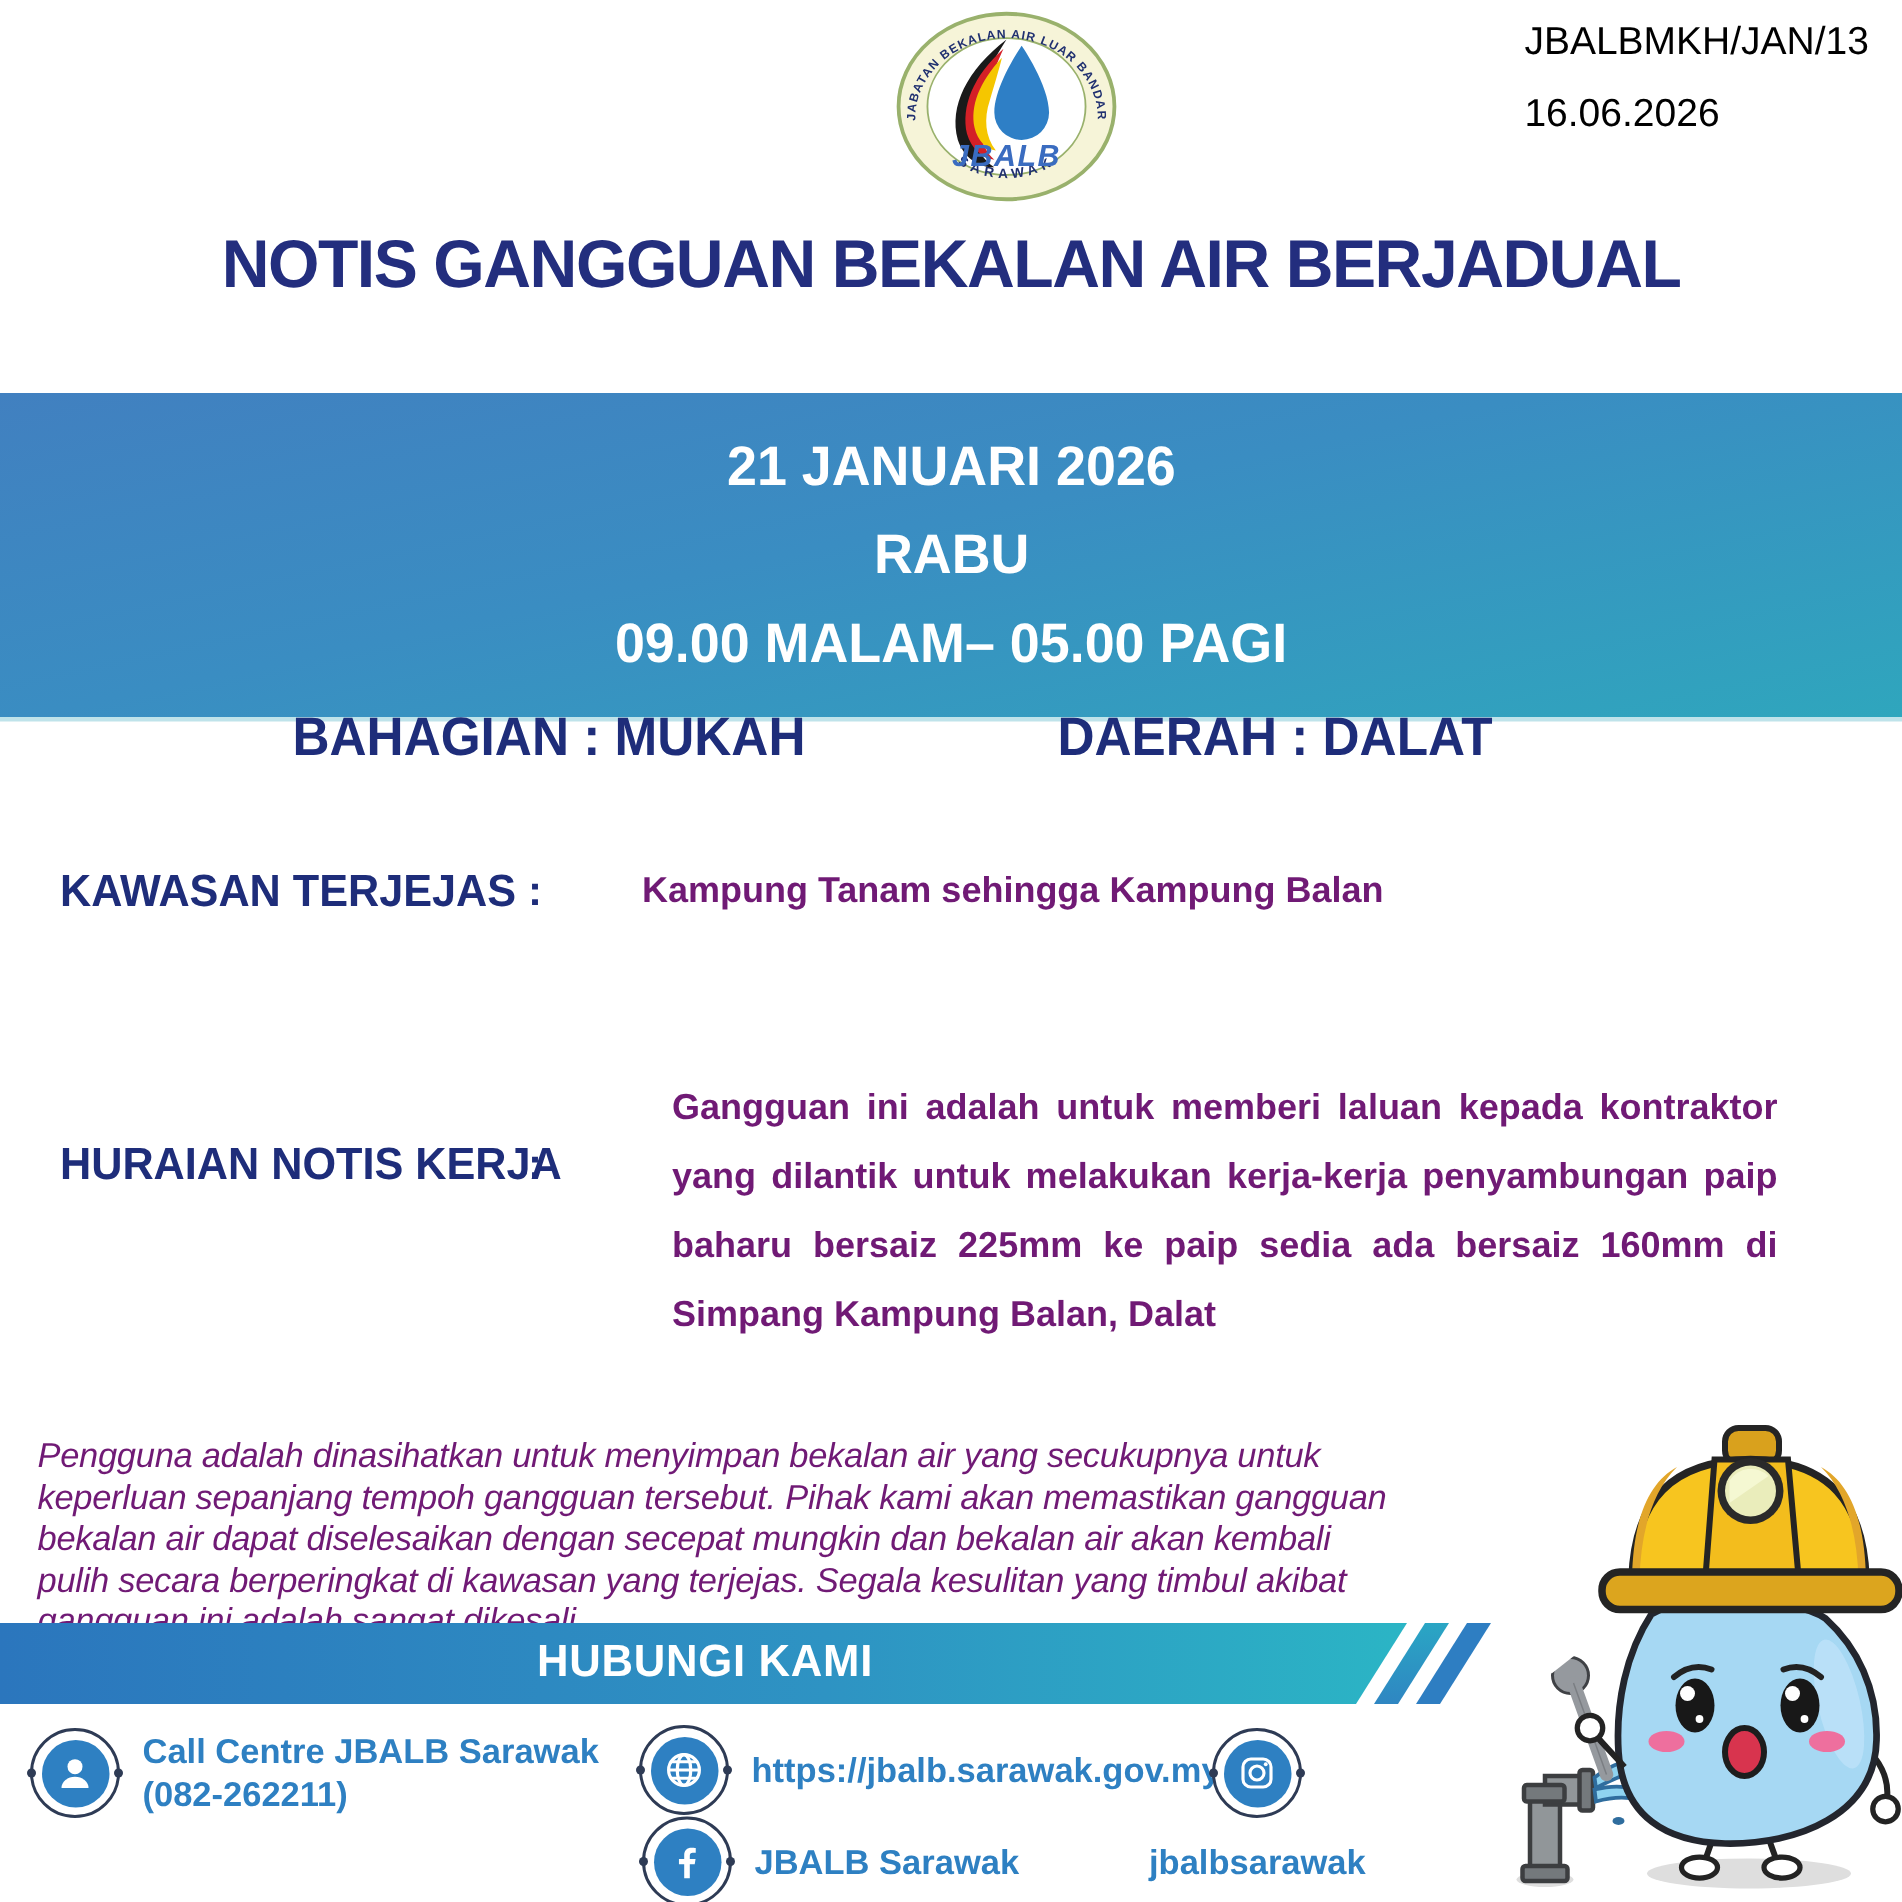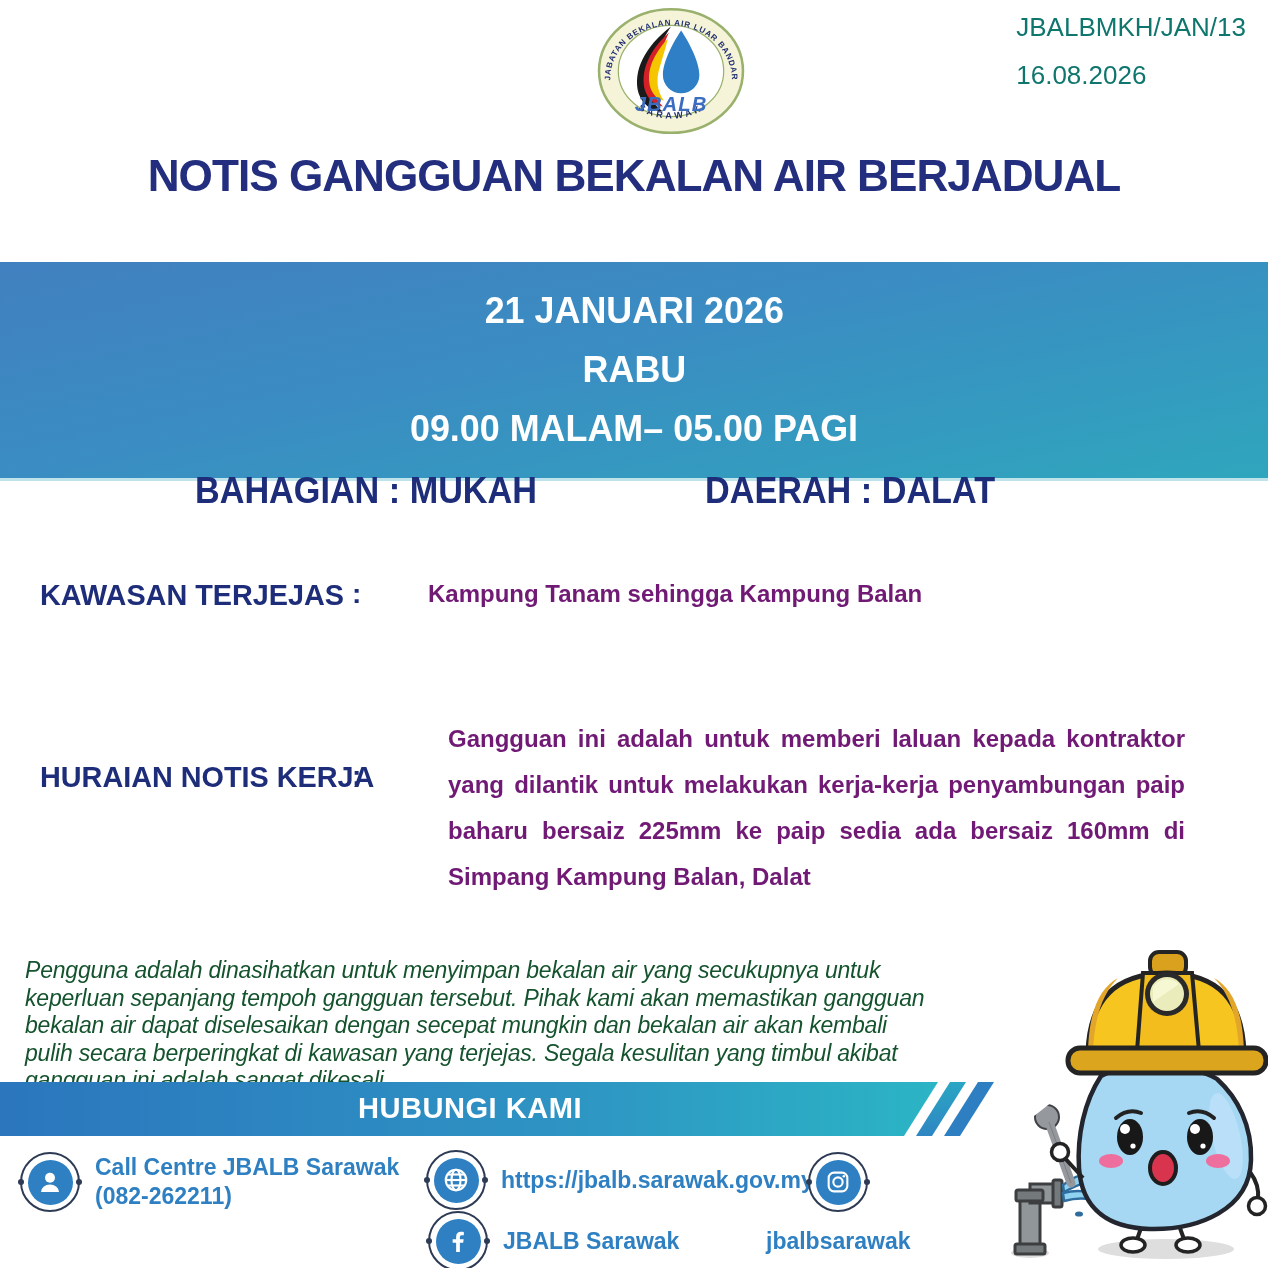--- a/index.html
+++ b/index.html
@@ -1,21 +1,21 @@
 <!DOCTYPE html>
 <html><head>
 <meta charset="utf-8">
 <style>
   html,body{margin:0;padding:0;}
   body{font-family:"Liberation Sans",sans-serif;background:#ffffff;}
   .page{position:relative;width:1268px;height:1268px;background:#ffffff;overflow:hidden;}
 
   
   .logo{position:absolute;left:596px;top:6px;width:150px;height:130px;}
-  .refblock{position:absolute;right:22px;top:12px;text-align:left;color:#0f766e;
+  .refblock{position:absolute;right:22px;top:12px;text-align:left;color:#000000;
             font-size:26px;line-height:30px;}
   .refblock .ref-date{margin-top:18px;}
 
   
   .title{position:absolute;left:0;top:150px;width:100%;text-align:center;
          color:#232e7e;font-size:45px;font-weight:700;letter-spacing:-1px;
          transform:scaleX(0.98);}
 
   
   .banner{position:absolute;left:0;top:222px;width:100%;height:216px;
@@ -35,21 +35,21 @@
   .d-label{position:absolute;left:40px;color:#1e2d7a;font-size:30px;font-weight:700;
            transform:scaleX(0.96);transform-origin:left;white-space:nowrap;}
   .d-colon{position:absolute;left:352px;color:#1e2d7a;font-size:28px;font-weight:700;}
   .d-value{position:absolute;left:428px;color:#701a75;font-size:24px;font-weight:700;}
   .kaw-label{top:578px;} .kaw-colon{top:578px;} .kaw-value{top:580px;}
   .hur-label{top:760px;} .hur-colon{top:760px;}
   .hur-value{top:716px;width:737px;text-align:justify;line-height:46px;margin-left:20px;}
 
   
   .advisory{position:absolute;left:25px;top:957px;width:908px;
-            color:#14532d;font-size:23px;font-style:italic;line-height:27.5px;
+            color:#701a75;font-size:23px;font-style:italic;line-height:27.5px;
             letter-spacing:-0.2px;}
 
   
   .bar-wrap{position:absolute;left:0;top:1082px;width:1000px;height:54px;}
   .bar-main{position:absolute;left:0;top:0;width:1000px;height:54px;
             background:linear-gradient(90deg,#2b76bd 0%,#2e93c3 55%,#2bb5c5 94%);
             clip-path:polygon(0 0,938px 0,904px 54px,0 54px);}
   .bar-stripe1{position:absolute;left:0;top:0;width:1000px;height:54px;
             background:linear-gradient(180deg,#2aa6c4,#2f86c2);
             clip-path:polygon(950px 0,966px 0,932px 54px,916px 54px);}
@@ -98,21 +98,21 @@
     <path d="M74,20 C48,40 36,64 42,86 C46,98 56,104 66,104 C52,94 48,76 54,60 C59,45 67,31 74,20 Z" fill="#1a1a1a"></path>
     <path d="M72,26 C52,44 44,64 48,82 C51,92 58,98 66,99 C56,90 54,74 59,60 C63,47 68,35 72,26 Z" fill="#d42027"></path>
     <path d="M71,32 C56,48 50,64 53,78 C55,87 61,92 67,93 C60,84 59,72 63,60 C66,50 69,40 71,32 Z" fill="#f5c600"></path>
 
     <path d="M84,24 C84,24 66,50 66,68 a18,18 0 0 0 36,0 C102,50 84,24 84,24 Z" fill="#2e7fc6"></path>
     <text x="74" y="103" text-anchor="middle" font-size="20" font-weight="700" font-style="italic" letter-spacing="1" fill="#3a6cc0">JBALB</text>
   </svg>
 
   <div class="refblock">
     <div>JBALBMKH/JAN/13</div>
-    <div class="ref-date">16.08.2026</div>
+    <div class="ref-date">16.06.2026</div>
   </div>
 
   <div class="title">NOTIS GANGGUAN BEKALAN AIR BERJADUAL</div>
 
   <div class="banner">
     <div>21 JANUARI 2026</div>
     <div>RABU</div>
     <div>09.00 MALAM– 05.00 PAGI</div>
   </div>
 

